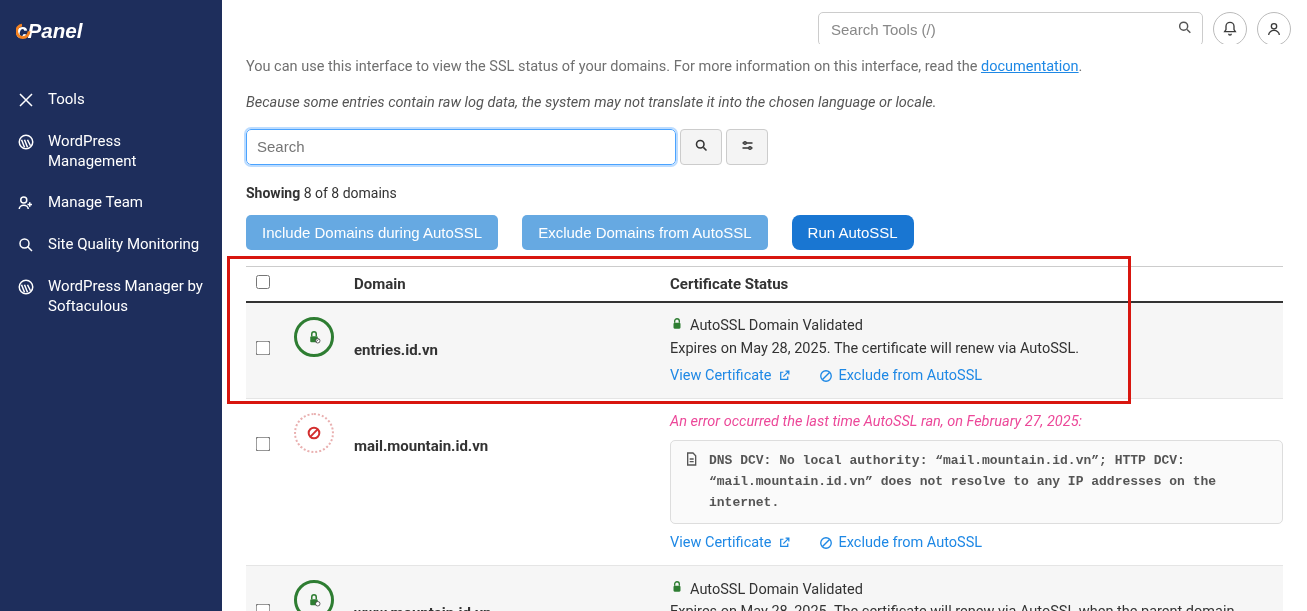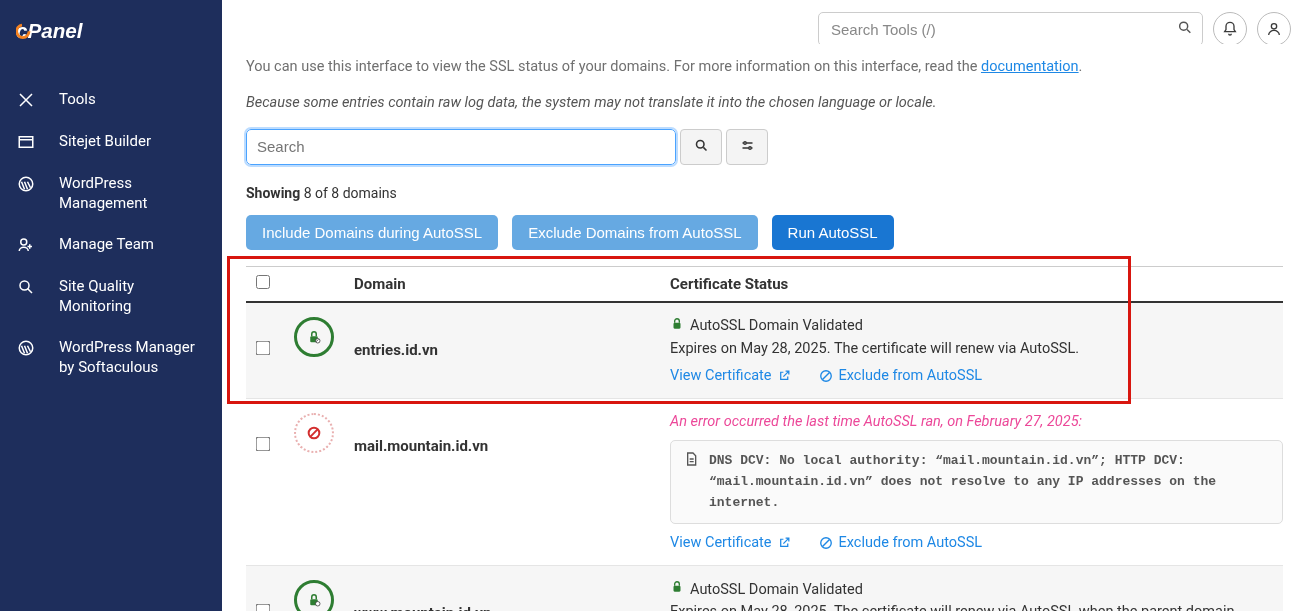--- a/index.html
+++ b/index.html
@@ -1,21 +1,21 @@
 <!DOCTYPE html>
 <html><head>
 <meta charset="utf-8">
 <style>
 * { margin: 0; padding: 0; box-sizing: border-box; }
 body { font-family: -apple-system, BlinkMacSystemFont, "Segoe UI", Roboto, Arial, sans-serif; font-size: 14px; color: #333; background: #fff; overflow: hidden; width: 1307px; height: 611px; position: relative; }
 
 .sidebar { position: absolute; left: 0; top: 0; width: 222px; height: 611px; background: #1e2e5c; color: #fff; padding-top: 18px; }
 .logo { padding: 0 16px 30px 16px; }
 .logo-svg { width: 110px; height: 28px; }
-.nav-item { display: flex; align-items: flex-start; padding: 11px 16px; gap: 23px; cursor: pointer; }
+.nav-item { display: flex; align-items: flex-start; padding: 11px 16px; gap: 12px; cursor: pointer; }
 .nav-icon { width: 20px; height: 20px; flex-shrink: 0; display: flex; align-items: center; justify-content: center; }
 .nav-label { font-size: 15px; line-height: 1.3; }
 
 .topbar { position: absolute; left: 222px; top: 0; right: 0; height: 58px; display: flex; justify-content: flex-end; align-items: center; padding: 0 16px; gap: 10px; background: #fff; }
 .search-box { position: relative; width: 385px; }
 .search-input { width: 100%; height: 34px; border: 1px solid #ccc; border-radius: 5px; padding: 6px 52px 6px 12px; font-size: 15px; }
 .search-input::placeholder { color: #888; }
 .search-icon-right { position: absolute; right: 10px; top: 50%; transform: translateY(-50%); color: #555; }
 .circle-btn { width: 34px; height: 34px; border: 1.5px solid #bbb; border-radius: 50%; display: flex; align-items: center; justify-content: center; color: #3b3b3b; cursor: pointer; }
 
@@ -24,24 +24,24 @@
 .intro a { color: #1e88e5; text-decoration: underline; }
 .note { font-style: italic; color: #555; margin-top: 16px; font-size: 14.5px; }
 
 .filter-row { display: flex; gap: 0; margin-top: 18px; }
 .filter-input { width: 430px; height: 36px; border: 1px solid #4aa3ff; outline: 2px solid #bcdcff; border-radius: 5px; padding: 0 10px; font-size: 15px; }
 .filter-btn { width: 42px; height: 36px; border: 1px solid #ccc; background: #f4f4f4; display: flex; align-items: center; justify-content: center; margin-left: 4px; border-radius: 4px; cursor: pointer; }
 
 .showing { margin-top: 20px; font-size: 14px; }
 .showing b { font-weight: 700; }
 
-.btn-row { display: flex; gap: 14px; margin-top: 14px; }
+.btn-row { display: flex; gap: 24px; margin-top: 14px; }
 .btn { padding: 9px 16px; border: none; border-radius: 5px; font-size: 15px; color: #fff; cursor: pointer; }
 .btn-light { background: #66a9e2; }
-.btn-primary { background: #1976d2; }
+.btn-primary { background: #1976d2; border-radius: 8px; }
 
 .table { margin-top: 16px; width: 100%; }
 .thead { display: flex; border-top: 1px solid #ccc; border-bottom: 2px solid #333; padding: 8px 0; font-weight: 700; font-size: 15px; justify-content: center; }
 .col-chk { width: 48px; padding-left: 10px; }
 .col-icon { width: 60px; }
 .col-domain { width: 316px; }
 .col-status { flex: 1; }
 
 .row { display: flex; align-items: flex-start; padding: 14px 0; border-bottom: 1px solid #e5e5e5; }
 .row-hl { background: #f6f6f6; }
@@ -76,29 +76,20 @@
       <ellipse cx="10" cy="17" rx="9" ry="9" fill="none" stroke="#f58220" stroke-width="4" stroke-dasharray="40 20"></ellipse>
     </svg>
   </div>
   <div class="nav-item">
     <span class="nav-icon">
         <svg width="18" height="18" viewBox="0 0 24 24" fill="none" stroke="#fff" stroke-width="2">
           <path d="M4 20 L20 4 M4 4 L20 20"></path>
         </svg>
       </span>
     <span class="nav-label">Tools</span>
-  </div>
-  <div class="nav-item">
-    <span class="nav-icon">
-        <svg width="18" height="18" viewBox="0 0 24 24" fill="none" stroke="#fff" stroke-width="2">
-          <rect x="3" y="5" width="18" height="14"></rect>
-          <path d="M3 9h18"></path>
-        </svg>
-      </span>
-    <span class="nav-label">Sitejet Builder</span>
   </div>
   <div class="nav-item">
     <span class="nav-icon">
         <svg width="18" height="18" viewBox="0 0 24 24" fill="none" stroke="#fff" stroke-width="2">
           <circle cx="12" cy="12" r="9"></circle>
           <path d="M6 9l4 10M10 9l4 10M14 9l4 8"></path>
         </svg>
       </span>
     <span class="nav-label">WordPress Management</span>
   </div>

